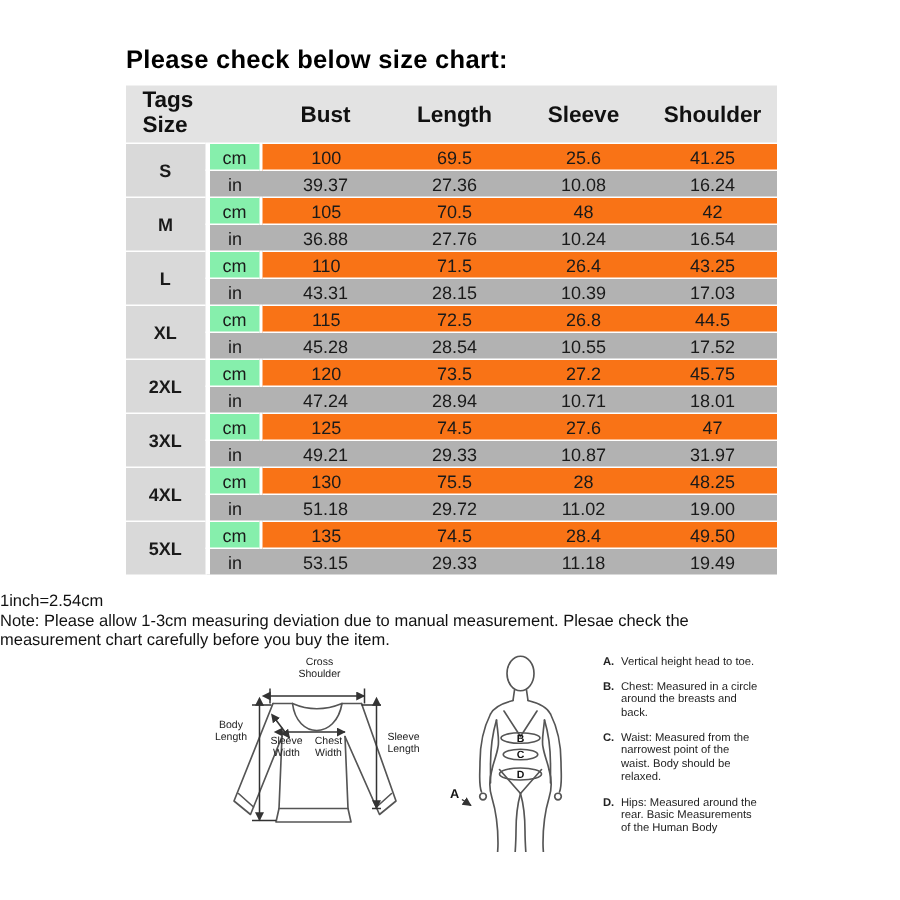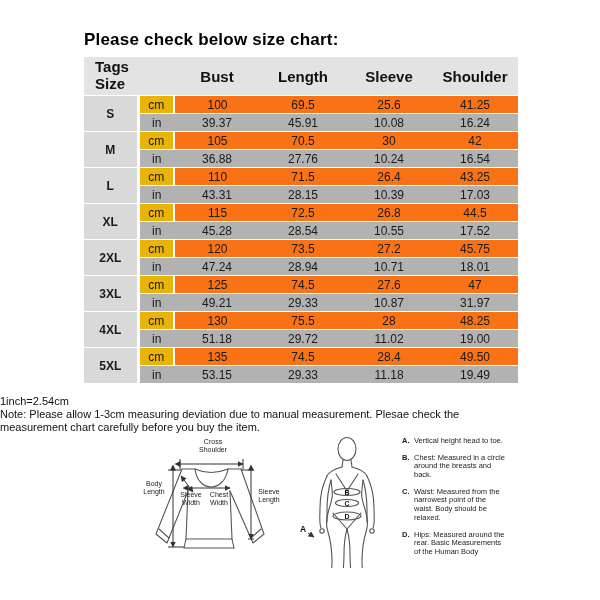--- a/index.html
+++ b/index.html
@@ -27,21 +27,21 @@
   table.size th.corner span { display:block; }
   table.size tbody td {
     height:17px; padding:0; text-align:center; vertical-align:middle;
     font-size:12px; border-top:1px solid #ffffff; color:#1a1a1a;
   }
   td.size-cell {
     background:#d9d9d9; font-size:14px; font-weight:bold;
     border-right:3px solid #ffffff; color:#111;
   }
   td.unit-cell { font-size:11px; }
-  tr.row-cm td.unit-cell { background:#eab308; border-right:2px solid #ffffff; }
+  tr.row-cm td.unit-cell { background:#86efac; border-right:2px solid #ffffff; }
   tr.row-cm td.val       { background:#f97316; }
   tr.row-in td.unit-cell,
   tr.row-in td.val       { background:#b2b2b2; }
   
   .notes {
     position:absolute; left:0; top:395px; width:600px;
     text-align:left; font-size:11px; line-height:13px; color:#111;
   }
   .garment-wrap { position:absolute; left:140px; top:436px; width:145px; height:142px; }
   .garment-wrap svg, .figure-wrap svg { display:block; }
@@ -102,30 +102,30 @@
           <td class="size-cell" rowspan="2">S</td>
           <td class="unit-cell">cm</td>
           <td class="val">100</td>
           <td class="val">69.5</td>
           <td class="val">25.6</td>
           <td class="val">41.25</td>
         </tr>
         <tr class="row-in">
           <td class="unit-cell">in</td>
           <td class="val">39.37</td>
-          <td class="val">45.91</td>
+          <td class="val">27.36</td>
           <td class="val">10.08</td>
           <td class="val">16.24</td>
         </tr>
         <tr class="row-cm">
           <td class="size-cell" rowspan="2">M</td>
           <td class="unit-cell">cm</td>
           <td class="val">105</td>
           <td class="val">70.5</td>
-          <td class="val">30</td>
+          <td class="val">48</td>
           <td class="val">42</td>
         </tr>
         <tr class="row-in">
           <td class="unit-cell">in</td>
           <td class="val">36.88</td>
           <td class="val">27.76</td>
           <td class="val">10.24</td>
           <td class="val">16.54</td>
         </tr>
         <tr class="row-cm">

